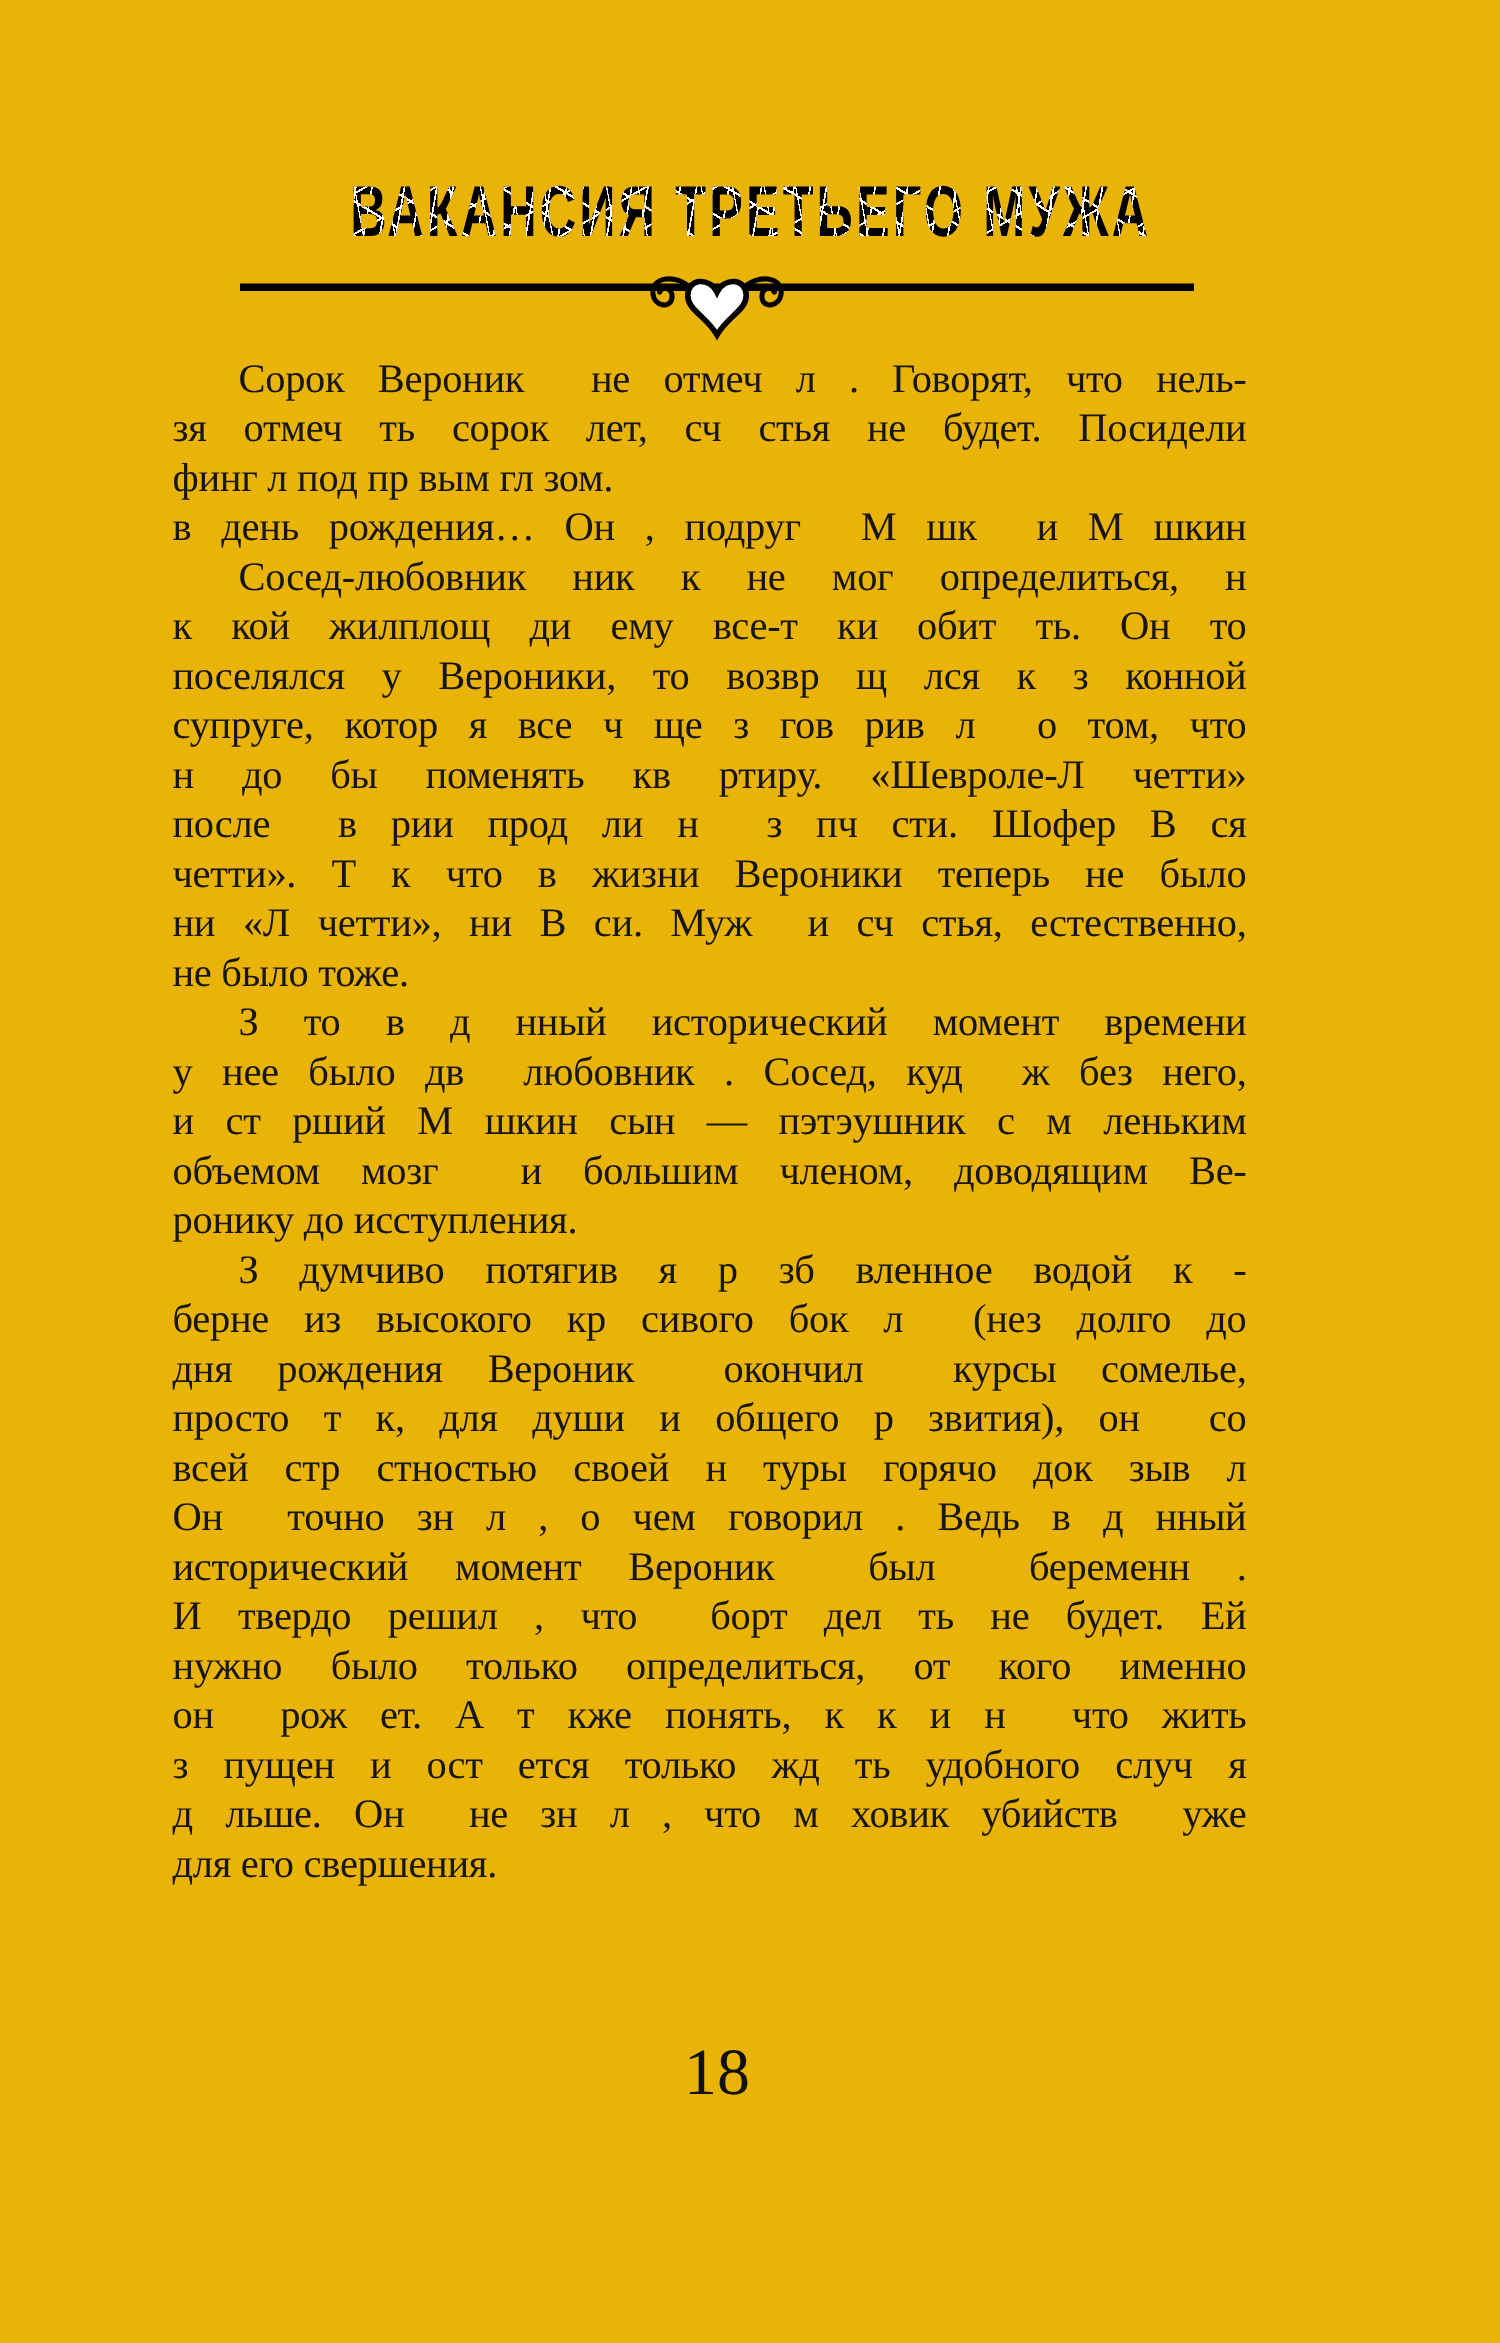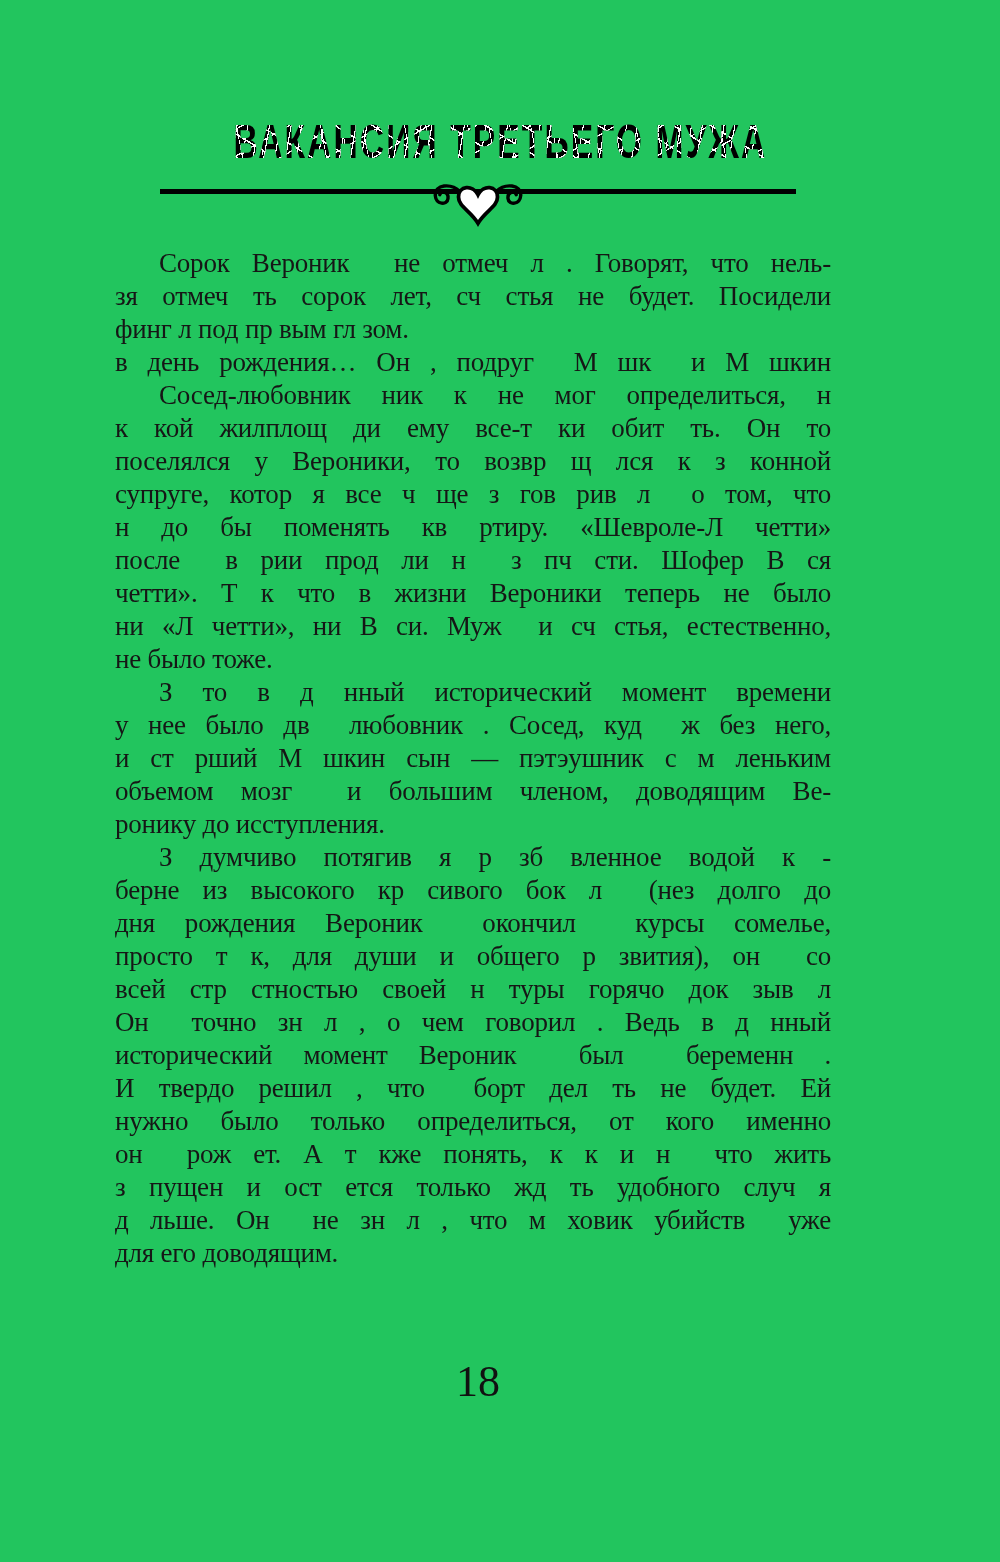--- a/index.html
+++ b/index.html
@@ -2,21 +2,21 @@
 <html><head>
 <meta charset="utf-8">
 <style>
   * { margin: 0; padding: 0; box-sizing: border-box; }
   html, body { background: #e8e8e8; }
   .page {
     position: relative;
     width: 1000px;
     height: 1562px;
     margin: 0 auto;
-    background: #22c55e;
+    background: #eab308;
     overflow: hidden;
     font-family: "Liberation Serif", serif;
     color: #161616;
   }
   
   .chapter-header {
     position: absolute;
     top: 118px;
     left: 0;
     width: 100%;
@@ -57,21 +57,21 @@
   }
   .divider-ornament {
     position: absolute;
     top: -7px;
     left: 50%;
     transform: translateX(-50%);
   }
   
   .body-text {
     position: absolute;
-    top: 247px;
+    top: 236px;
     left: 115px;
     width: 716px;
     font-size: 27px;
     line-height: 33px;
     letter-spacing: -0.2px;
   }
   .paragraph { margin: 0; }
   .line {
     white-space: pre;
     text-align: justify;
@@ -144,19 +144,19 @@
         <div class="line">дня рождения Вероник  окончил  курсы сомелье,</div>
         <div class="line">просто т к, для души и общего р звития), он  со</div>
         <div class="line">всей стр стностью своей н туры горячо док зыв л</div>
         <div class="line">Он  точно зн л , о чем говорил . Ведь в д нный</div>
         <div class="line">исторический момент Вероник  был  беременн .</div>
         <div class="line">И твердо решил , что  борт дел ть не будет. Ей</div>
         <div class="line">нужно было только определиться, от кого именно</div>
         <div class="line">он  рож ет. А т кже понять, к к и н  что жить</div>
         <div class="line">з пущен и ост ется только жд ть удобного случ я</div>
         <div class="line">д льше. Он  не зн л , что м ховик убийств  уже</div>
-        <div class="line last">для его доводящим.</div>
+        <div class="line last">для его свершения.</div>
       </div>
     </div>
 
   <div class="page-number">18</div>
 
 </div>
 
 </body></html>

